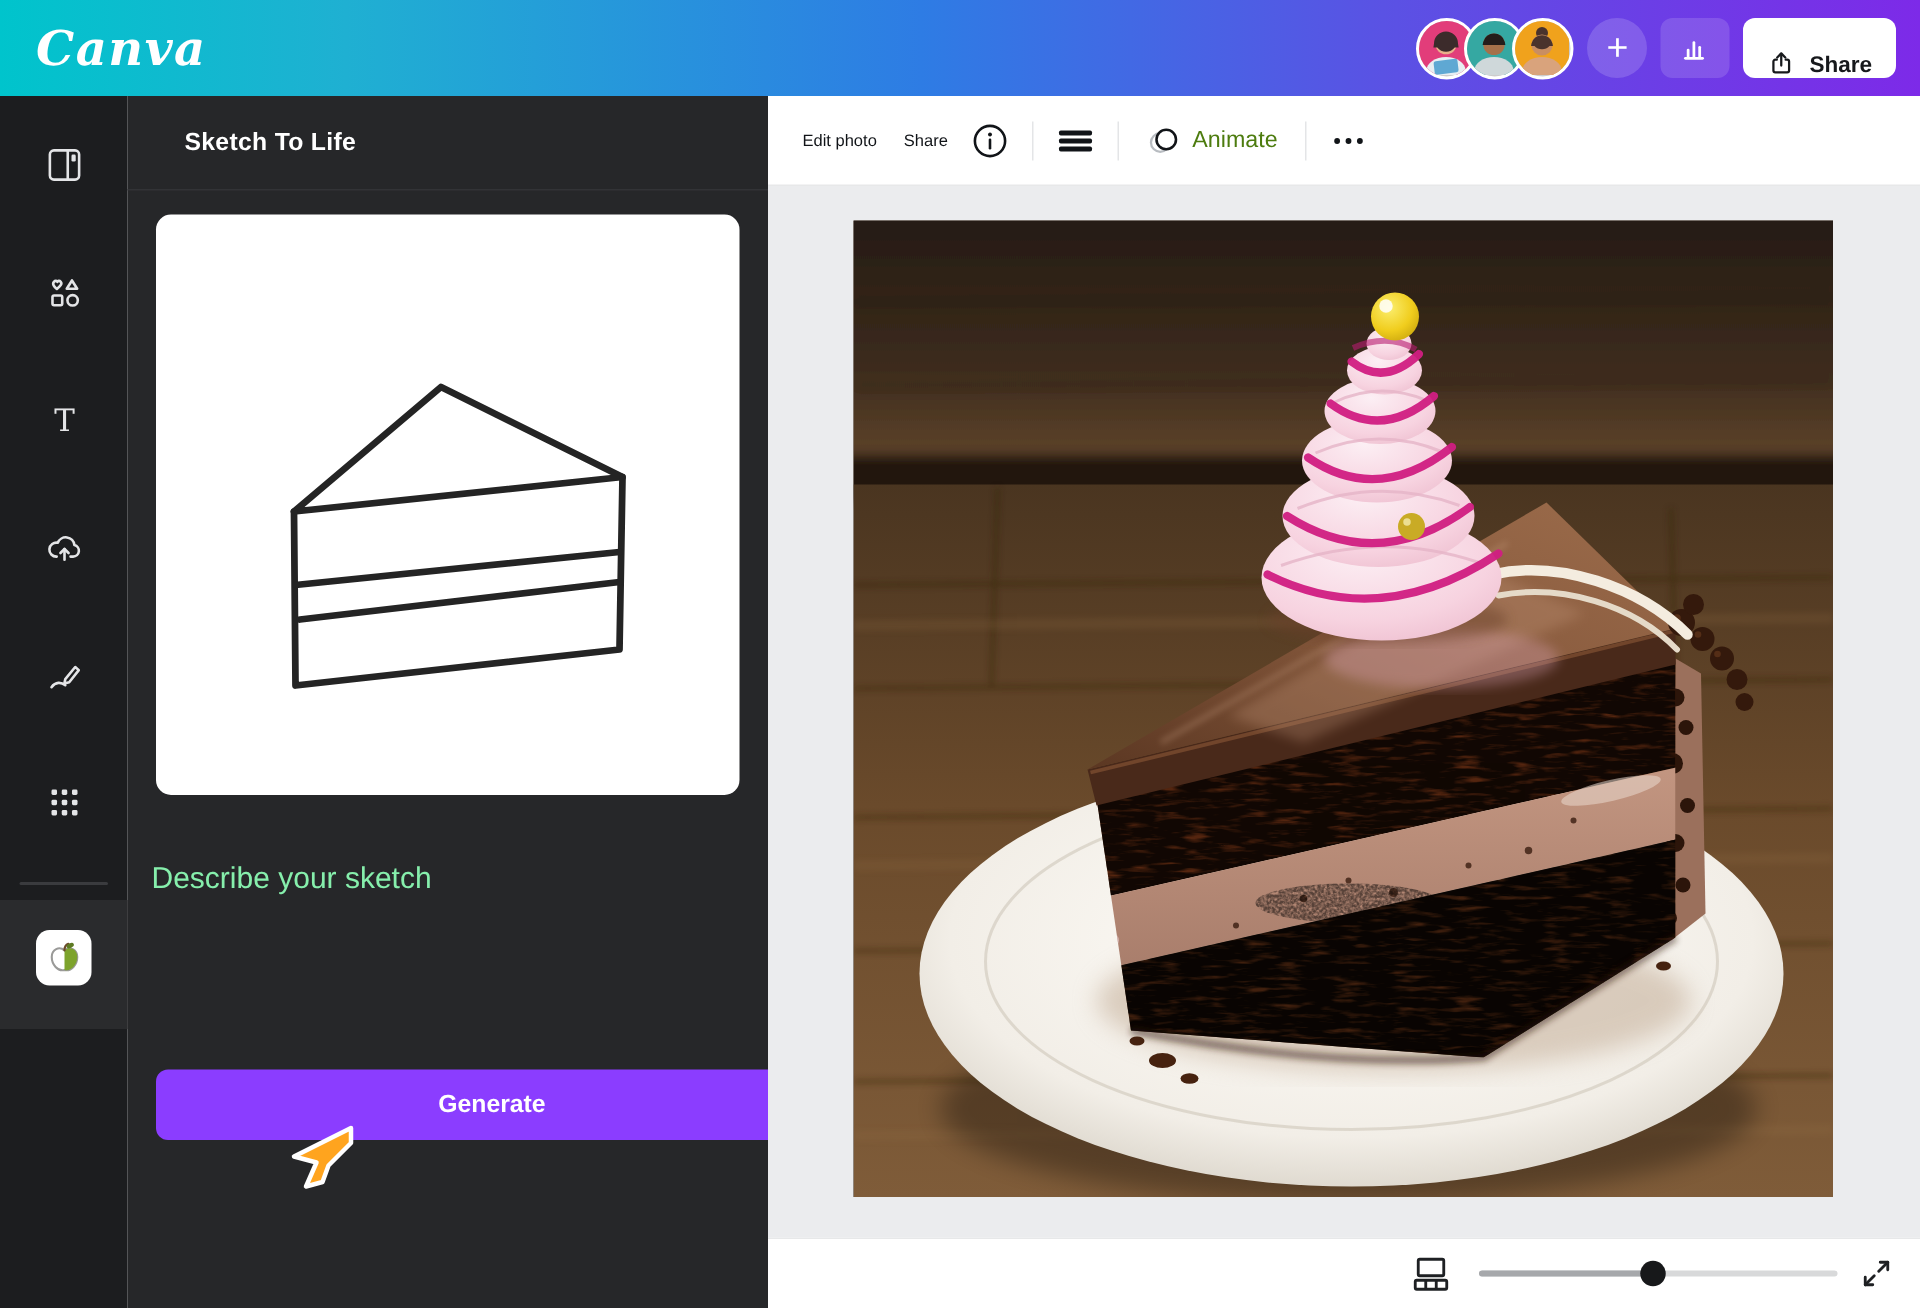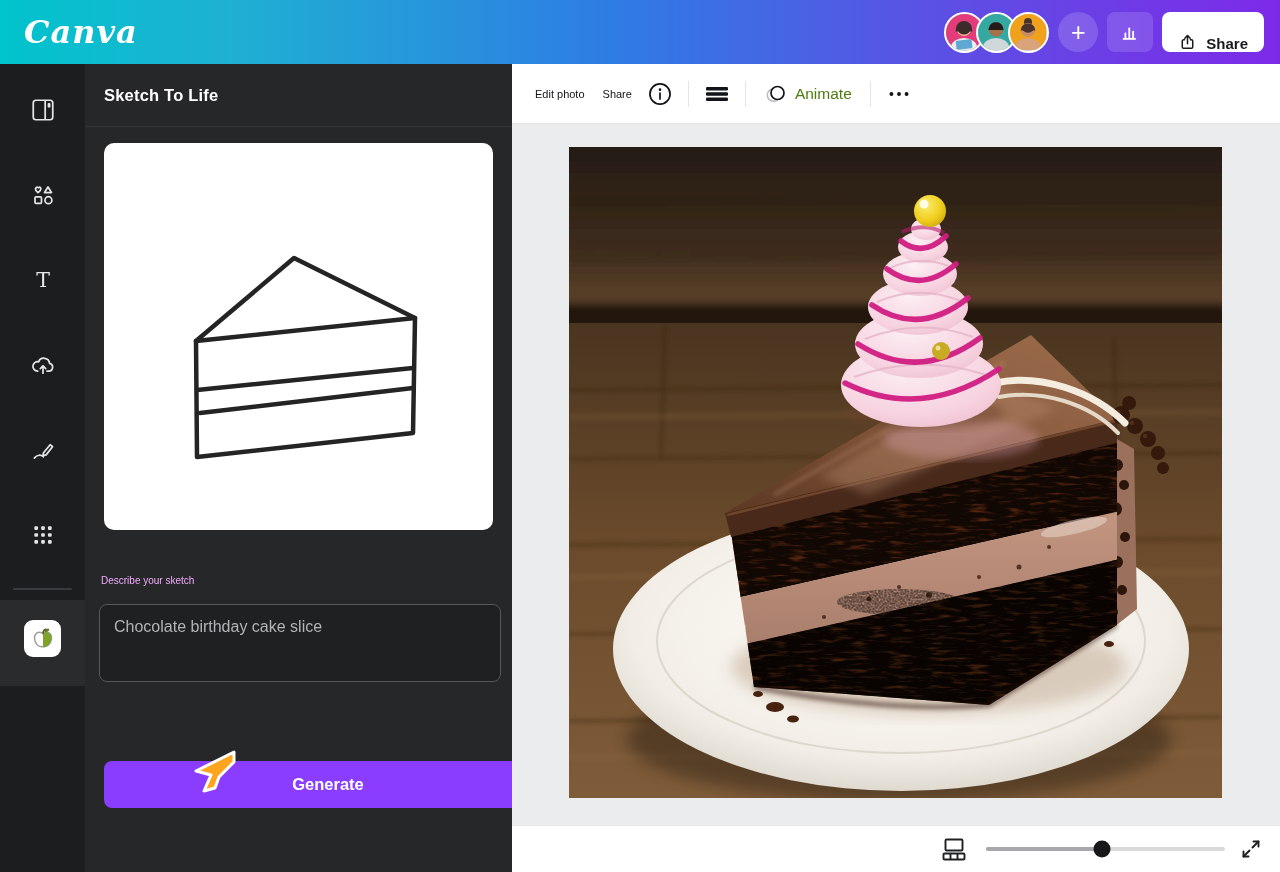--- a/index.html
+++ b/index.html
@@ -31,29 +31,29 @@
   .side-tool { position:absolute; left:0; width:85px; height:56px; display:flex; align-items:center;
     justify-content:center; background:none; border:none; color:#e4e5e7; cursor:pointer; }
   .side-divider { position:absolute; top:524px; left:13px; width:59px; height:2px; background:#3a3b3e; border-radius:1px; }
   .app-slot { position:absolute; top:536px; left:0; width:85px; height:86px; background:#2a2b2d; }
   .app-tile { position:absolute; left:24px; top:20px; width:37px; height:37px; background:#fff;
     border-radius:9px; display:flex; align-items:center; justify-content:center; cursor:pointer; border:none; }
 
   
   .panel { position:absolute; left:85px; top:64px; width:427px; bottom:0; background:#262729; }
   .panel-header { display:flex; align-items:center; height:63px; padding-left:19px; border-bottom:1px solid #323336; }
-  .panel-header h2 { color:#fff; font-size:16.5px; font-weight:700; letter-spacing:.2px; }
+  .panel-header h2 { color:#fff; font-size:16.5px; font-weight:700; letter-spacing:.2px;margin-left:19px; }
   .sketch-card { position:absolute; left:19px; top:79px; width:389px; height:387px; background:#fff;
     border-radius:10px; cursor:crosshair; }
-  .describe-label { position:absolute; left:16px; top:511px; font-size:10px; color:#f0abfc; font-weight:500; }
+  .describe-label { position:absolute; left:16px; top:511px; font-size:20px; color:#86efac; font-weight:500; }
   .prompt { position:absolute; left:14px; top:540px; width:402px; height:78px; background:#1e2022;
     border:1px solid #55575b; border-radius:8px; padding:11px 14px; color:#b2b4b6; font-size:16px;
     font-family:"Liberation Sans", sans-serif; resize:none; outline:none; line-height:1.35; }
   .generate { position:absolute; left:19px; top:649px; width:448px; height:47px; border-radius:8px;
-    background:#8b3dff; color:#fff; font-size:16.5px; font-weight:600; border:none; cursor:pointer;margin-top:48px; }
+    background:#8b3dff; color:#fff; font-size:16.5px; font-weight:600; border:none; cursor:pointer; }
   .cursor-wrap { position:absolute; left:23px; top:682px; width:220px; height:150px; pointer-events:none; }
   .cursor-arrow { position:absolute; left:80px; top:2px; }
   .cursor-pill { position:absolute; left:4px; top:30px; background:#ffa41e; border:3px solid #fdf4e0;
     border-radius:15px; padding:8px 21px; color:#222426; font-size:21px; font-weight:700; line-height:1.1; }
 
   
   .workspace { position:absolute; left:512px; top:64px; right:0; bottom:0; background:#ebecee; }
   .toolbar { position:absolute; left:0; top:0; right:0; height:60px; background:#fff;
     border-bottom:1px solid #e7e8e9; display:flex; align-items:center; padding-left:14px; }
   .tb-text { font-size:11px; font-weight:500; color:#111418; padding:8px 9px; border-radius:6px;
@@ -209,21 +209,20 @@
     <div class="sketch-card">
       <svg width="389" height="387" viewBox="0 0 389 387" fill="none" stroke="#242424" stroke-width="4.5" stroke-linejoin="round" stroke-linecap="round">
         <path d="M190 115 L92 198 L311 175 Z"></path>
         <path d="M92 198 L93 314 L309 290 L311 175"></path>
         <line x1="93" y1="247" x2="309" y2="225"></line>
         <line x1="96" y1="270" x2="309" y2="245"></line>
       </svg>
     </div>
 
     <div class="describe-label">Describe your sketch</div>
-    <textarea class="prompt" spellcheck="false" style="">Chocolate birthday cake slice</textarea>
     <button class="generate">Generate</button>
 
     <div class="cursor-wrap">
       <svg class="cursor-arrow" width="52" height="48" viewBox="0 0 52 48">
         <path d="M46 4 L8 23 L23 27 L16 43 L27 40 L31 29 L46 14 Z" fill="#ffa41e" stroke="#ffffff" stroke-width="3" stroke-linejoin="round"></path>
       </svg>
     </div>
   </aside>
 
   <main class="workspace">

